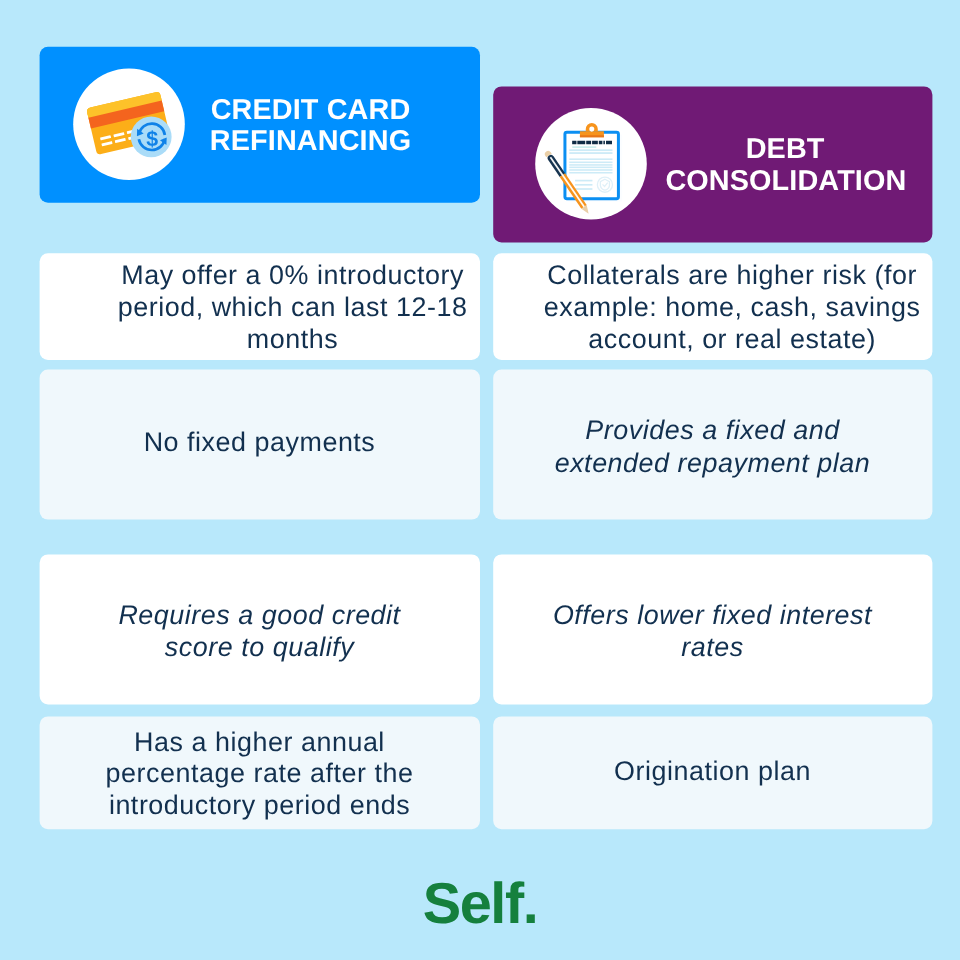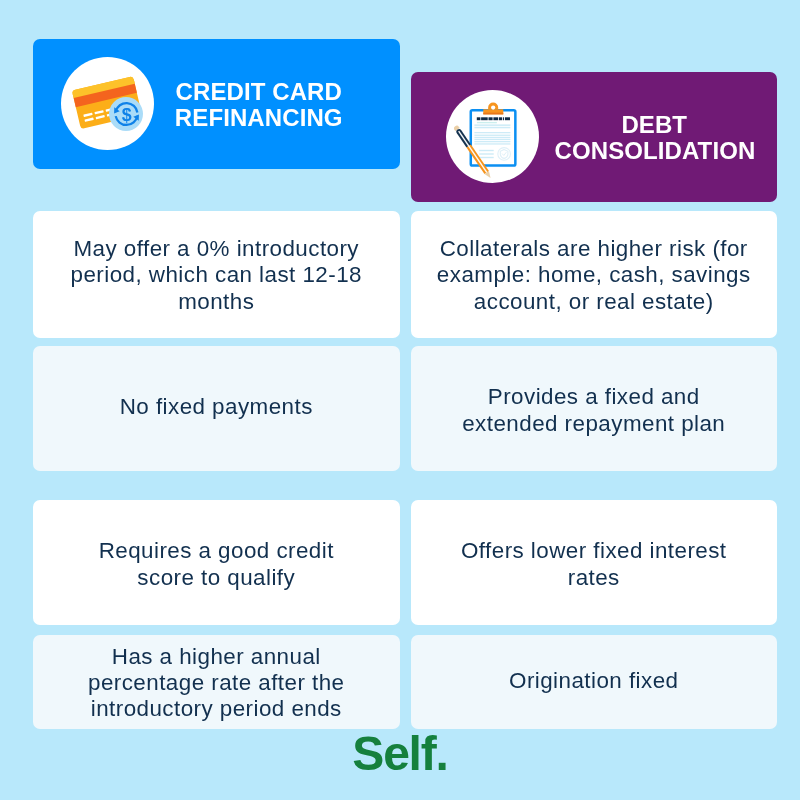--- a/index.html
+++ b/index.html
@@ -24,29 +24,29 @@
   .header.orange .hdr-icon { left:35px; }
   .hdr-title { color:#fff; font-weight:bold; font-size:24px; line-height:26px; letter-spacing:0.1px;
                text-align:center; position:absolute; text-transform:uppercase; }
   .header.blue .hdr-title { left:137px; right:52px; top:50%; transform:translateY(calc(-50% + 1px)); }
   .header.orange .hdr-title { left:144px; right:23px; top:50%; transform:translateY(calc(-50% + 1px)); }
   
   .r1 { margin-top:9px; }
   .r2 { margin-top:8px; }
   .r3 { margin-top:29px; }
   .r4 { margin-top:10px; }
-  .r1 .card { height:127px; }
+  .r1 .card { height:89px;justify-content:flex-end; }
   .r2 .card { height:125px; }
   .r3 .card { height:125px; }
   .r4 .card { height:94px; }
   .card { border-radius:7px; display:flex; align-items:center; justify-content:center;
           text-align:center; color:#12304f; font-size:22.4px; line-height:26.2px; letter-spacing:0.45px; padding:0 10px;
           box-sizing:border-box; }
   .card > span { display:block; position:relative; top:-1px; }
-  .card.lines2 > span { top:2px; }
+  .card.lines2 > span { top:2px;font-style:italic; }
   .card.lines3 > span { top:1px; }
   .card.white { background:#ffffff; }
   .card.tint { background:#f0f8fc; }
   .logo { position:absolute; left:0; right:0; top:734px; text-align:center;
           color:#15803d; font-weight:bold; font-size:48px; letter-spacing:-1.2px; line-height:40px; }
 </style>
 </head>
 <body>
 
 <div class="infographic">
@@ -188,19 +188,19 @@
     </div>
 
     <div class="row cardrow r4">
       <div class="col">
         <div class="card tint lines3">
             <span>Has a higher annual<br>percentage rate after the<br>introductory period ends</span>
           </div>
       </div>
       <div class="col">
         <div class="card tint">
-            <span>Origination fixed</span>
+            <span>Origination plan</span>
           </div>
       </div>
     </div>
   </div>
   <div class="logo">Self.</div>
 </div>
 
 </body></html>

